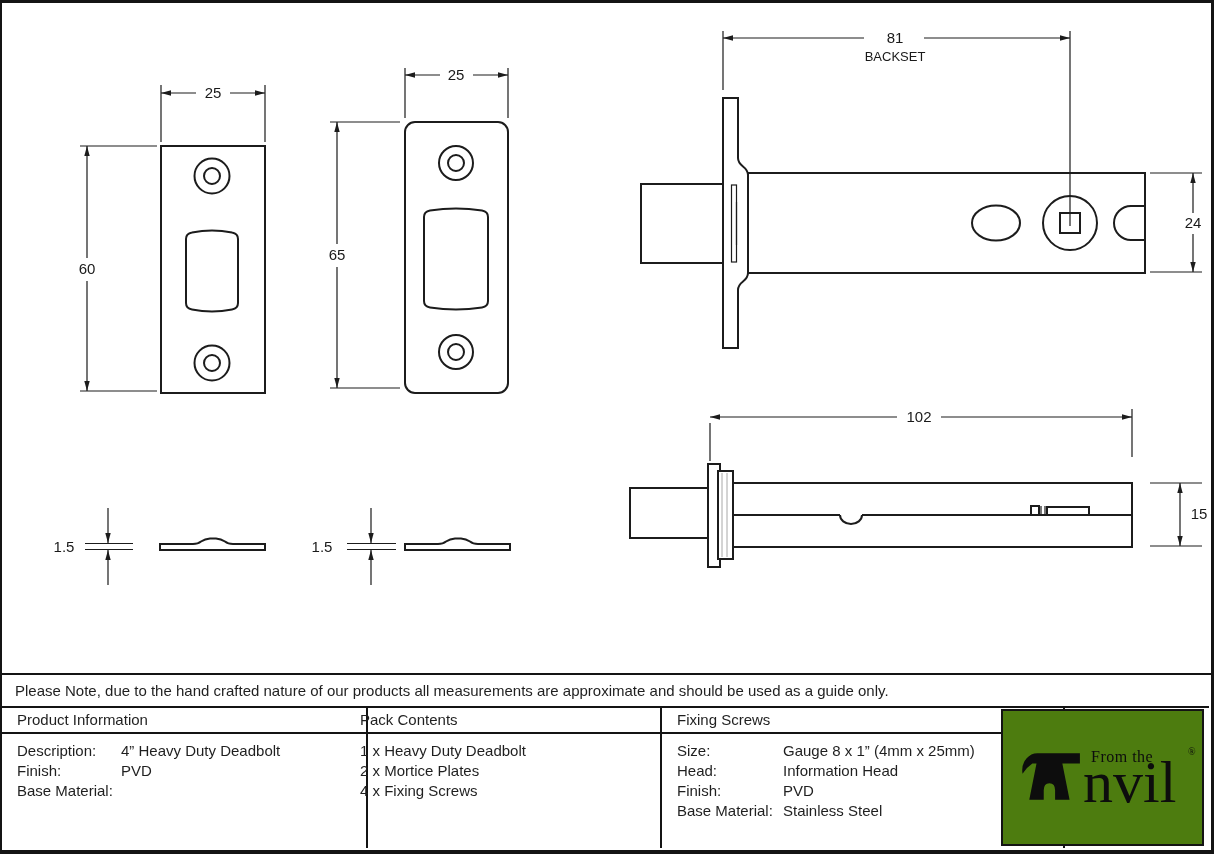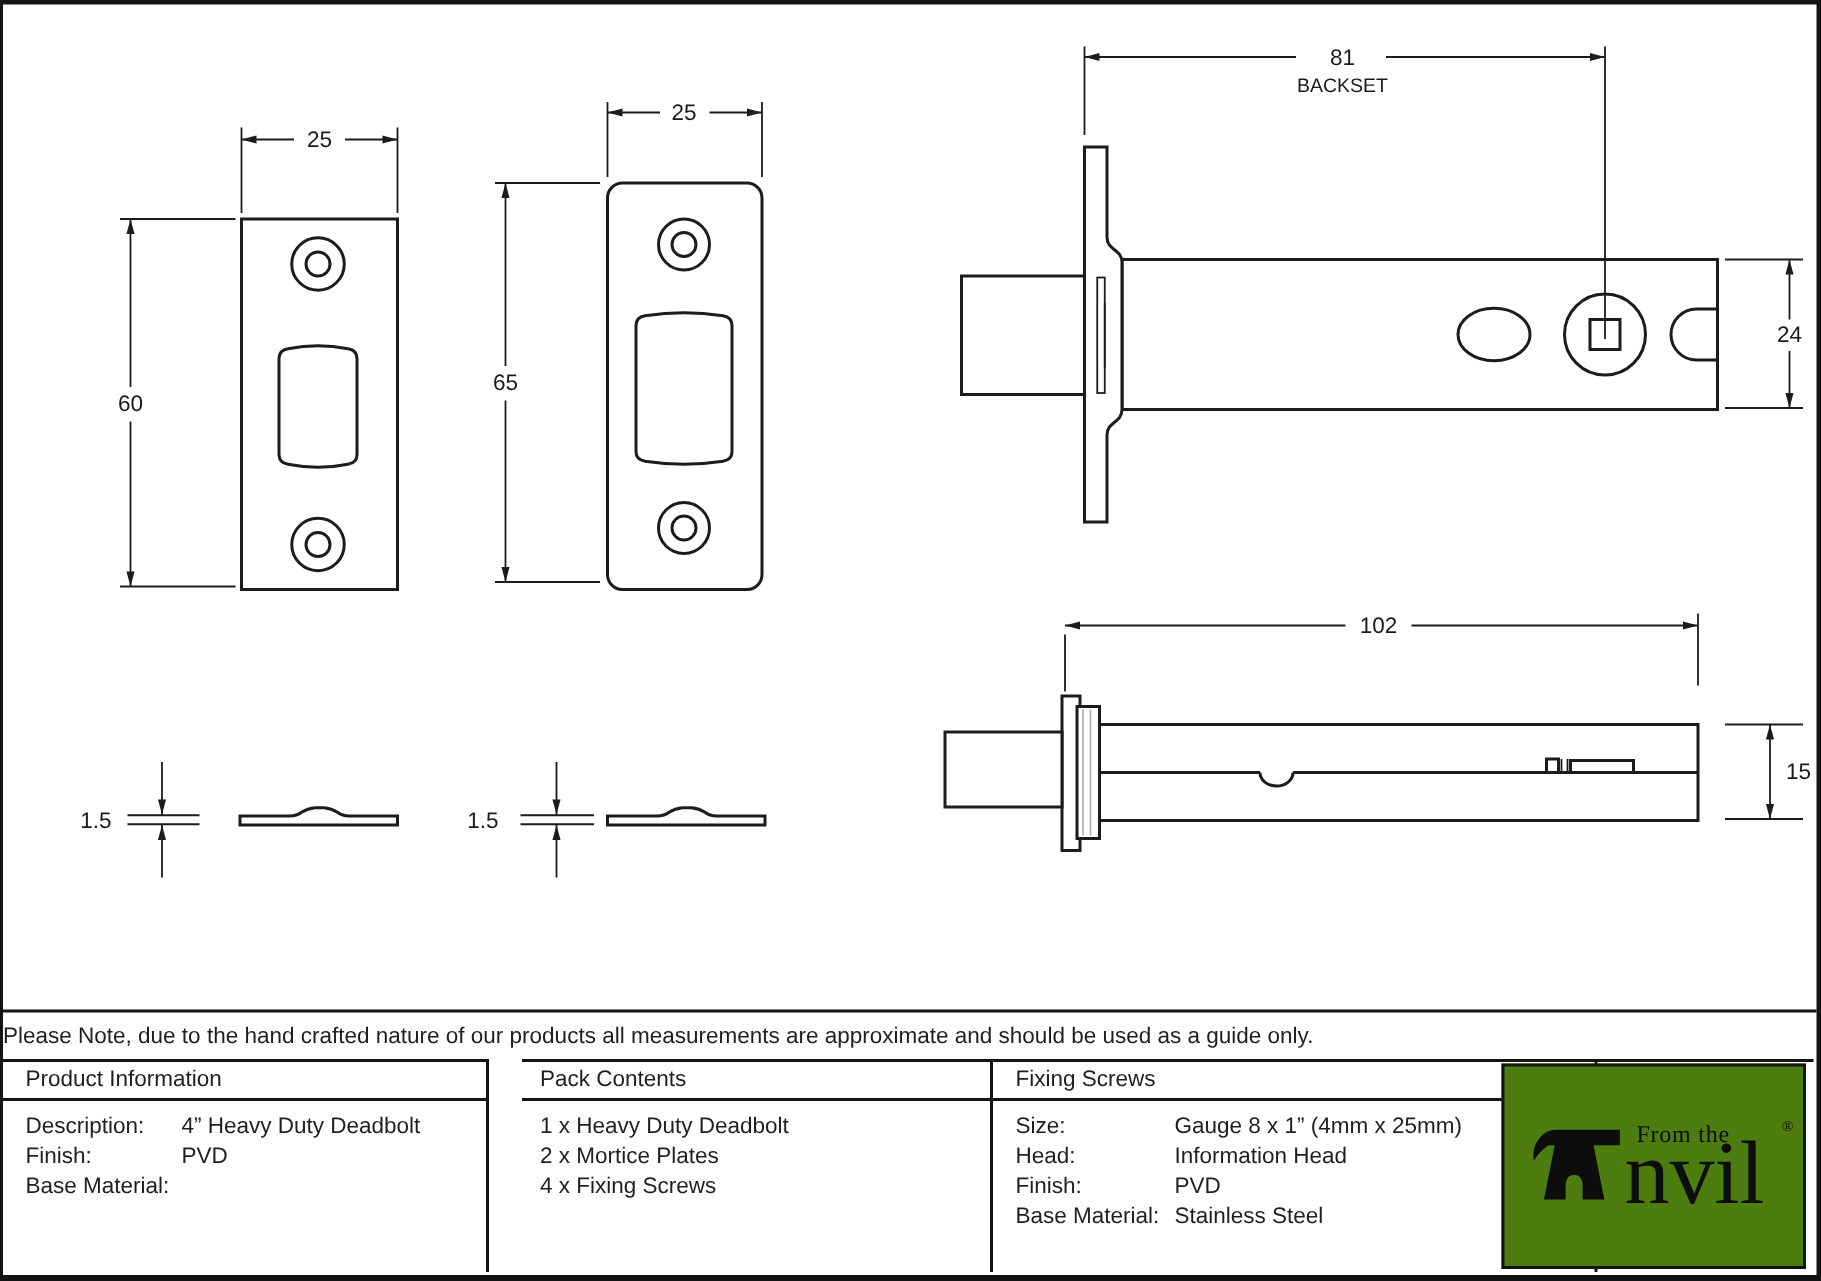--- a/index.html
+++ b/index.html
@@ -10,21 +10,21 @@
   svg text{font-family:"Liberation Sans",sans-serif;}
   .o{fill:none;stroke:#1c1c1c;stroke-width:2;}
   .ow{fill:#ffffff;stroke:#1c1c1c;stroke-width:2;}
   .d{fill:none;stroke:#1c1c1c;stroke-width:1.2;}
   .h{fill:none;stroke:#a8a8a8;stroke-width:1;}
   .ar{fill:#1c1c1c;stroke:none;}
   .dt{font-size:15px;fill:#1a1a1a;text-anchor:middle;}
   .dts{font-size:13px;fill:#1a1a1a;text-anchor:middle;}
   
   .note-bar{position:absolute;left:2px;right:3px;top:673px;height:33px;box-sizing:border-box;
-            border-top:2px solid #141414;display:flex;align-items:center;
+            border-top:2px solid #141414;display:flex;align-items:center;padding-left:13px;
             font-size:15px;color:#1f1f1f;}
   .tcol{position:absolute;top:706px;height:142px;box-sizing:border-box;
         border-top:2px solid #141414;border-right:2px solid #141414;}
   .col-header{height:24px;line-height:24px;border-bottom:2px solid #141414;
               font-size:15px;color:#1f1f1f;}
   .cell-body{padding-top:7px;}
   .trow{height:20px;line-height:20px;font-size:15px;color:#1f1f1f;display:flex;white-space:nowrap;}
   .tlabel{flex:0 0 auto;}
   .logo-col{border-right:none;}
   .logo-box{position:absolute;left:1001px;top:709px;width:203px;height:137px;box-sizing:border-box;
@@ -143,21 +143,21 @@
       <polygon class="ar" points="1180,483 1177.3,493 1182.7,493"></polygon>
       <polygon class="ar" points="1180,546 1177.3,536 1182.7,536"></polygon>
       <text class="dt" x="1199" y="519">15</text>
     </g>
   </svg>
 
   <div class="note-bar">
     <span>Please Note, due to the hand crafted nature of our products all measurements are approximate and should be used as a guide only.</span>
   </div>
 
-  <div class="tcol" style="left:2px;width:324px;">
+  <div class="tcol" style="left:2px;width:366px;">
     <div class="col-header" style="padding-left:15px;">Product Information</div>
     <div class="cell-body" style="padding-left:15px;">
       <div class="trow">
         <span class="tlabel" style="width:104px;">Description:</span>
         <span>4” Heavy Duty Deadbolt</span>
       </div>
       <div class="trow">
         <span class="tlabel" style="width:104px;">Finish:</span>
         <span>PVD</span>
       </div>

